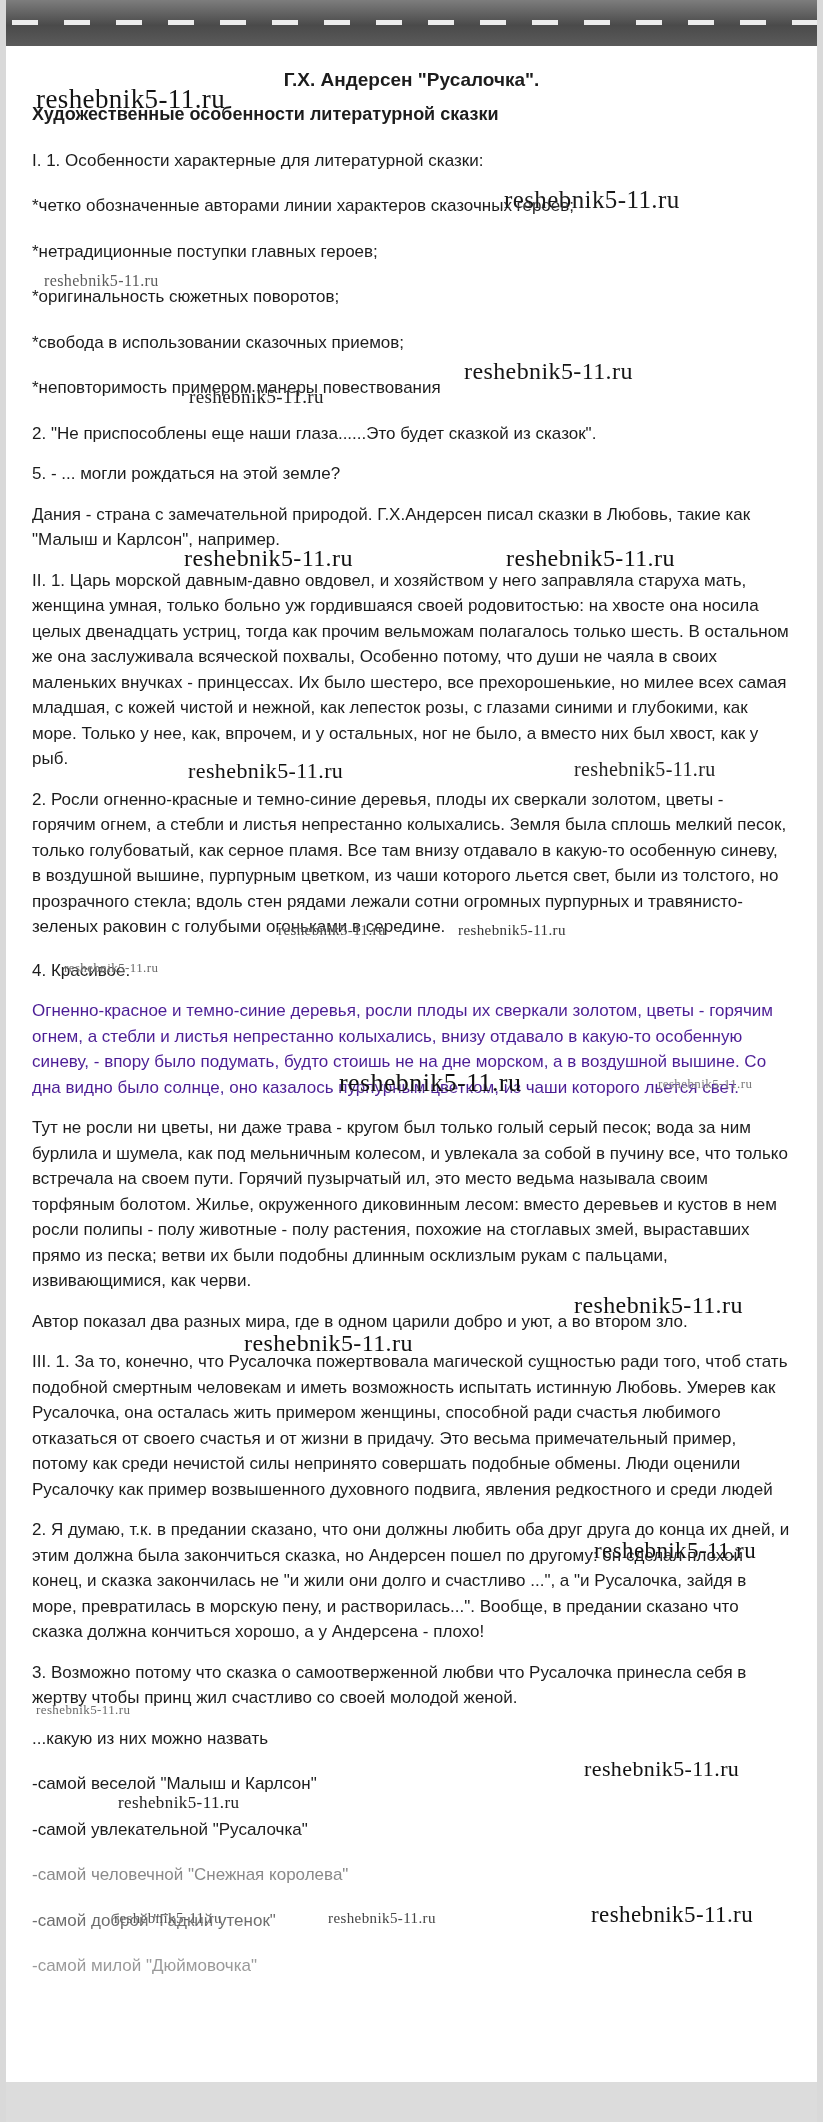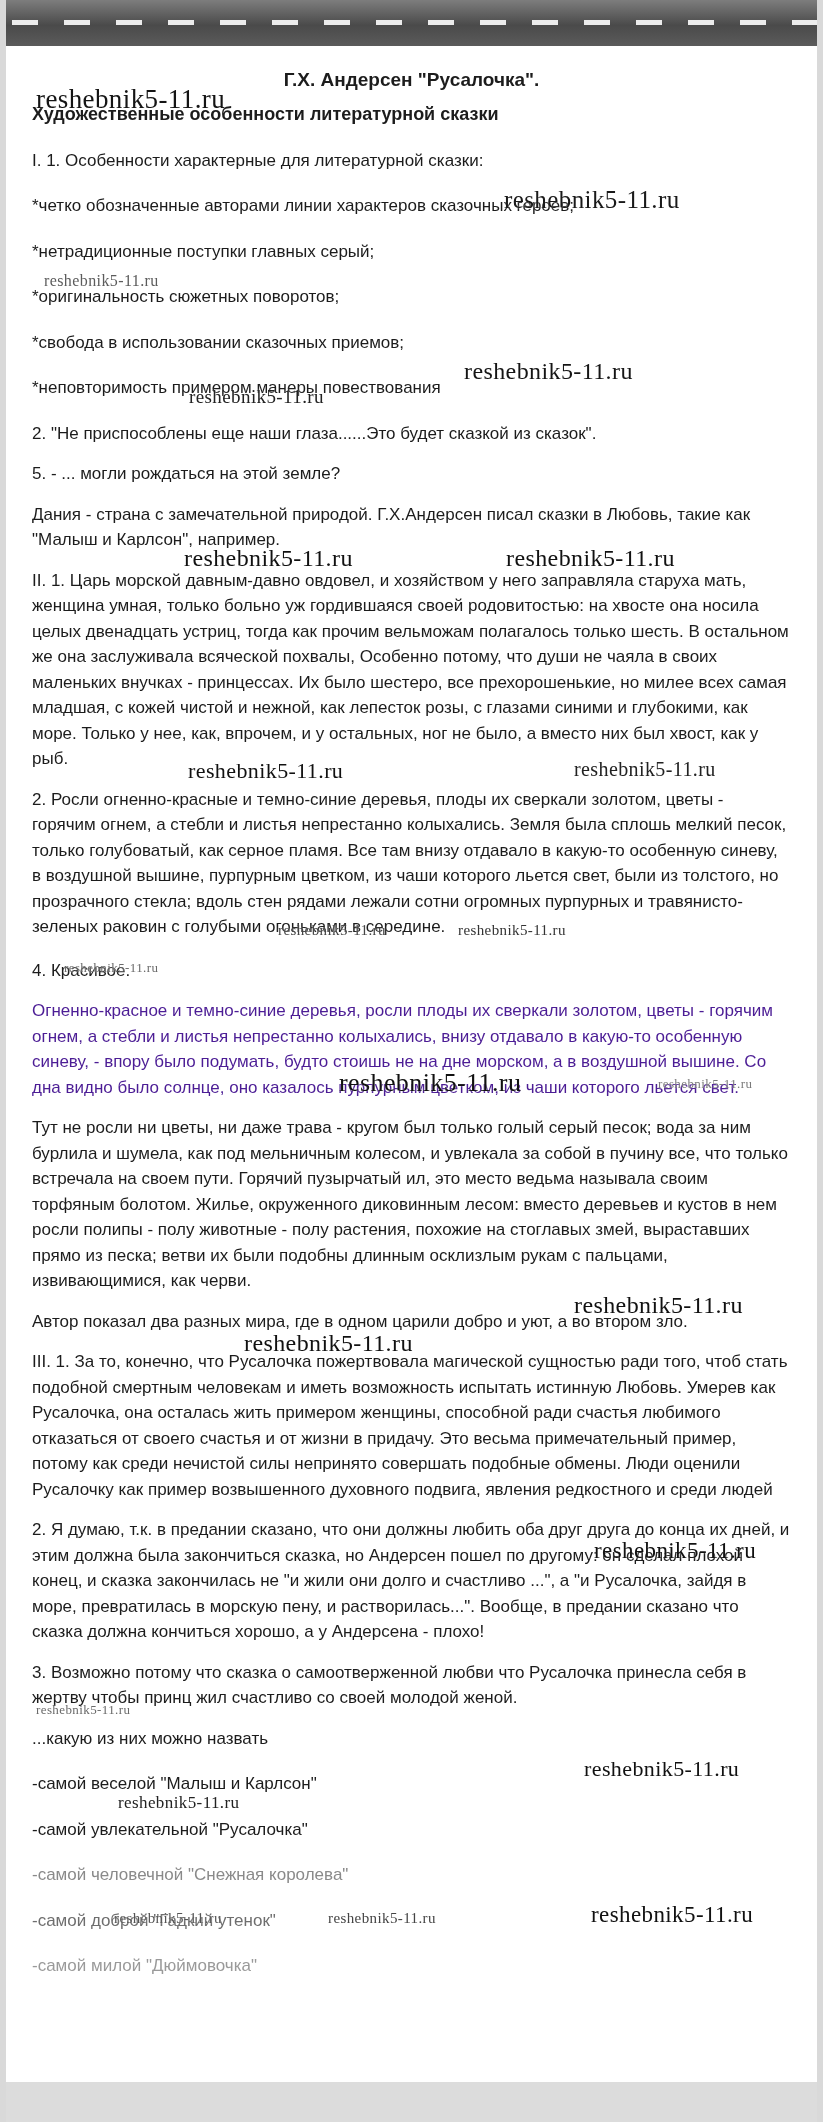--- a/index.html
+++ b/index.html
@@ -73,21 +73,21 @@
 <div class="page">
 
   <div class="top-band"></div>
 
   <div class="content">
     <h1 class="doc-title">Г.Х. Андерсен "Русалочка".</h1>
     <h2 class="doc-subtitle">Художественные особенности литературной сказки</h2>
 
     <p class="para head">I. 1.  Особенности характерные для литературной сказки:</p>
     <p class="tight">*четко обозначенные авторами линии характеров сказочных героев;</p>
-    <p class="tight">*нетрадиционные поступки главных серый;</p>
+    <p class="tight">*нетрадиционные поступки главных героев;</p>
     <p class="tight">*оригинальность сюжетных поворотов;</p>
     <p class="tight">*свобода в использовании сказочных приемов;</p>
     <p class="tight">*неповторимость примером манеры повествования</p>
 
     <p class="para">2. "Не приспособлены еще наши глаза......Это будет сказкой из сказок".</p>
     <p class="para">5. -  ... могли рождаться на этой земле?</p>
     <p class="para">Дания - страна с замечательной природой. Г.Х.Андерсен писал сказки в Любовь, такие как "Малыш и Карлсон", например.</p>
 
     <p class="para">II. 1. Царь морской давным-давно овдовел, и хозяйством у него заправляла старуха мать, женщина умная, только больно уж гордившаяся своей родовитостью: на хвосте она носила целых двенадцать устриц, тогда как прочим вельможам полагалось только шесть. В остальном же она заслуживала всяческой похвалы, Особенно потому, что души не чаяла в своих маленьких внучках - принцессах. Их было шестеро, все прехорошенькие, но милее всех самая младшая, с кожей чистой и нежной, как лепесток розы, с глазами синими и глубокими, как море. Только у нее, как, впрочем, и у остальных, ног не было, а вместо них был хвост, как у рыб.</p>
     <p class="para">2. Росли огненно-красные и темно-синие деревья, плоды их сверкали золотом, цветы - горячим огнем, а стебли и листья непрестанно колыхались. Земля была сплошь мелкий песок, только голубоватый, как серное пламя. Все там внизу отдавало в какую-то особенную синеву, в воздушной вышине, пурпурным цветком, из чаши которого льется свет, были из толстого, но прозрачного стекла; вдоль стен рядами лежали сотни огромных пурпурных и травянисто-зеленых раковин с голубыми  огоньками в середине.</p>

